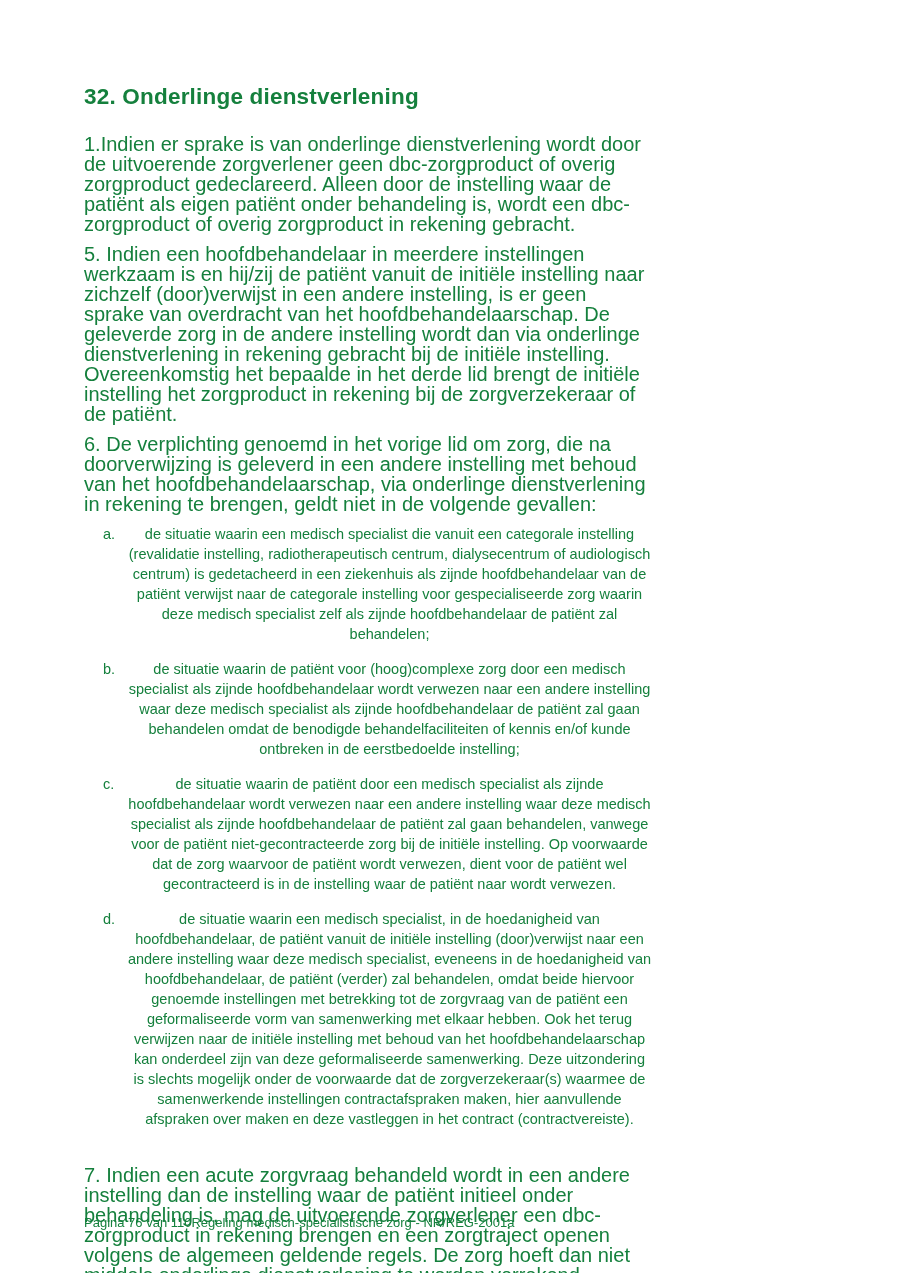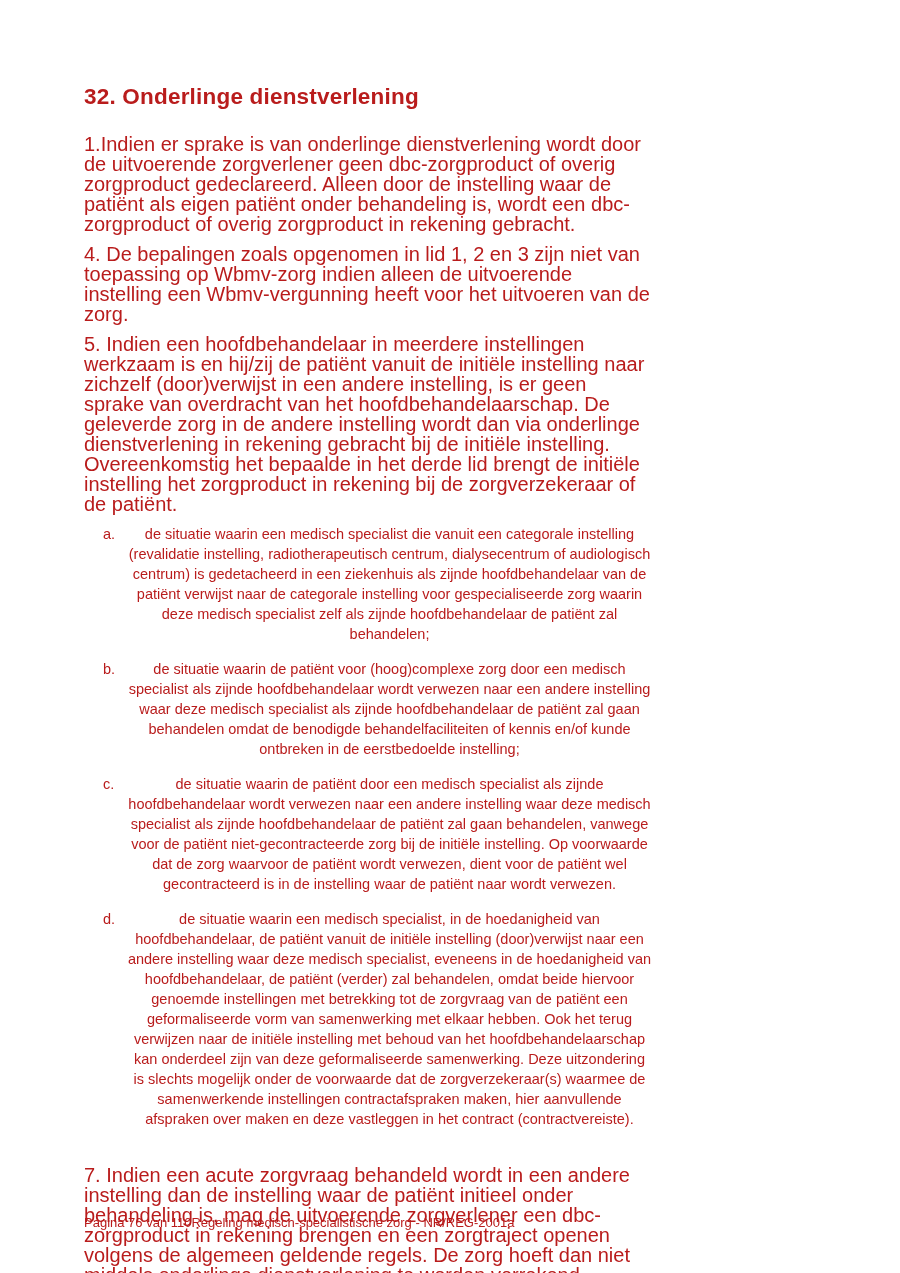--- a/index.html
+++ b/index.html
@@ -8,21 +8,21 @@
     background: #ffffff;
   }
   .page {
     position: relative;
     width: 736px;
     height: 1273px;
     background: #ffffff;
     box-sizing: border-box;
     padding: 84px 84px 0 84px;
     font-family: "Liberation Sans", sans-serif;
-    color: #b91c1c;
+    color: #15803d;
     overflow: hidden;
   }
   .title {
     font-size: 22.5px;
     font-weight: bold;
     margin: 0 0 24px 0;
     letter-spacing: 0.2px;
   }
   .para {
     font-size: 20px;
@@ -66,22 +66,22 @@
   }
 </style>
 </head>
 <body>
 
 <div class="page">
 
   <h1 class="title">32. Onderlinge dienstverlening</h1>
 
   <p class="para">1.Indien er sprake is van onderlinge dienstverlening wordt door de uitvoerende zorgverlener geen dbc-zorgproduct of overig zorgproduct gedeclareerd. Alleen door de instelling waar de patiënt als eigen patiënt onder behandeling is, wordt een dbc-zorgproduct of overig zorgproduct in rekening gebracht.</p>
-  <p class="para">4. De bepalingen zoals opgenomen in lid 1, 2 en 3 zijn niet van toepassing op Wbmv-zorg indien alleen de uitvoerende instelling een Wbmv-vergunning heeft voor het uitvoeren van de zorg.</p>
   <p class="para">5. Indien een hoofdbehandelaar in meerdere instellingen werkzaam is en hij/zij de patiënt vanuit de initiële instelling naar zichzelf (door)verwijst in een andere instelling, is er geen sprake van overdracht van het hoofdbehandelaarschap. De geleverde zorg in de andere instelling wordt dan via onderlinge dienstverlening in rekening gebracht bij de initiële instelling. Overeenkomstig het bepaalde in het derde lid brengt de initiële instelling het zorgproduct in rekening bij de zorgverzekeraar of de patiënt.</p>
+  <p class="para">6. De verplichting genoemd in het vorige lid om zorg, die na doorverwijzing is geleverd in een andere instelling met behoud van het hoofdbehandelaarschap, via onderlinge dienstverlening in rekening te brengen, geldt niet in de volgende gevallen:</p>
 
   <div class="list">
     <div class="list-item">
       <span class="list-marker">a.</span>
       <span class="list-text">de situatie waarin een medisch specialist die vanuit een categorale instelling (revalidatie instelling, radiotherapeutisch centrum, dialysecentrum of audiologisch centrum) is gedetacheerd in een ziekenhuis als zijnde hoofdbehandelaar van de patiënt verwijst naar de categorale instelling voor gespecialiseerde zorg waarin deze medisch specialist zelf als zijnde hoofdbehandelaar de patiënt zal behandelen;</span>
     </div>
     <div class="list-item">
       <span class="list-marker">b.</span>
       <span class="list-text">de situatie waarin de patiënt voor (hoog)complexe zorg door een medisch specialist als zijnde hoofdbehandelaar wordt verwezen naar een andere instelling waar deze medisch specialist als zijnde hoofdbehandelaar de patiënt zal gaan behandelen omdat de benodigde behandelfaciliteiten of kennis en/of kunde ontbreken in de eerstbedoelde instelling;</span>
     </div>

